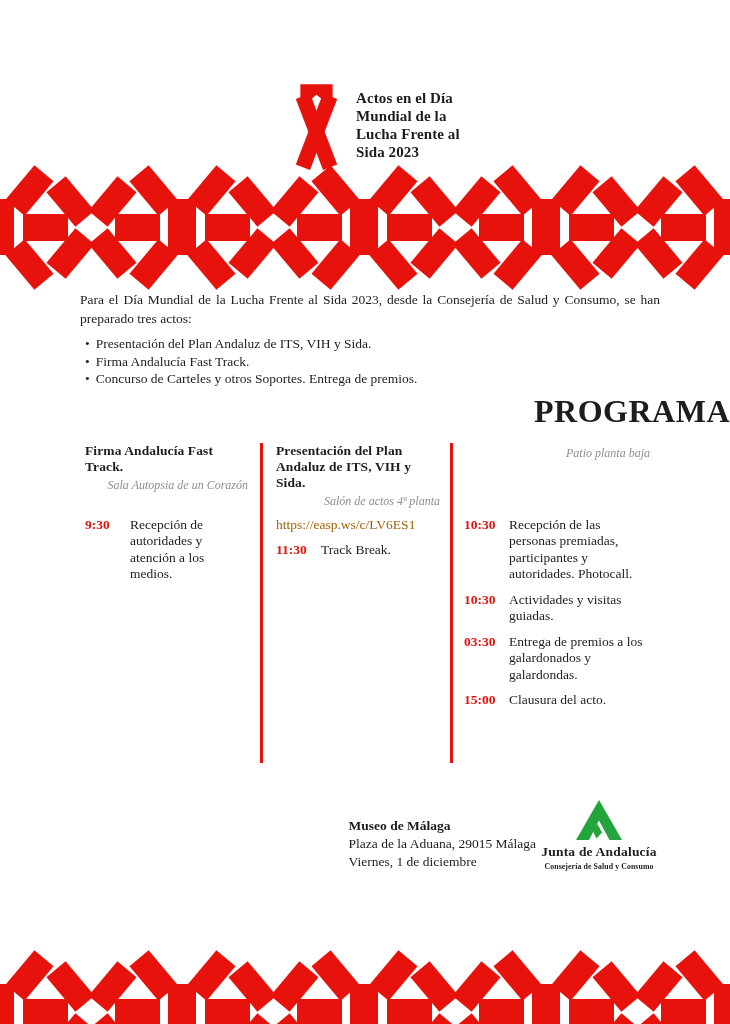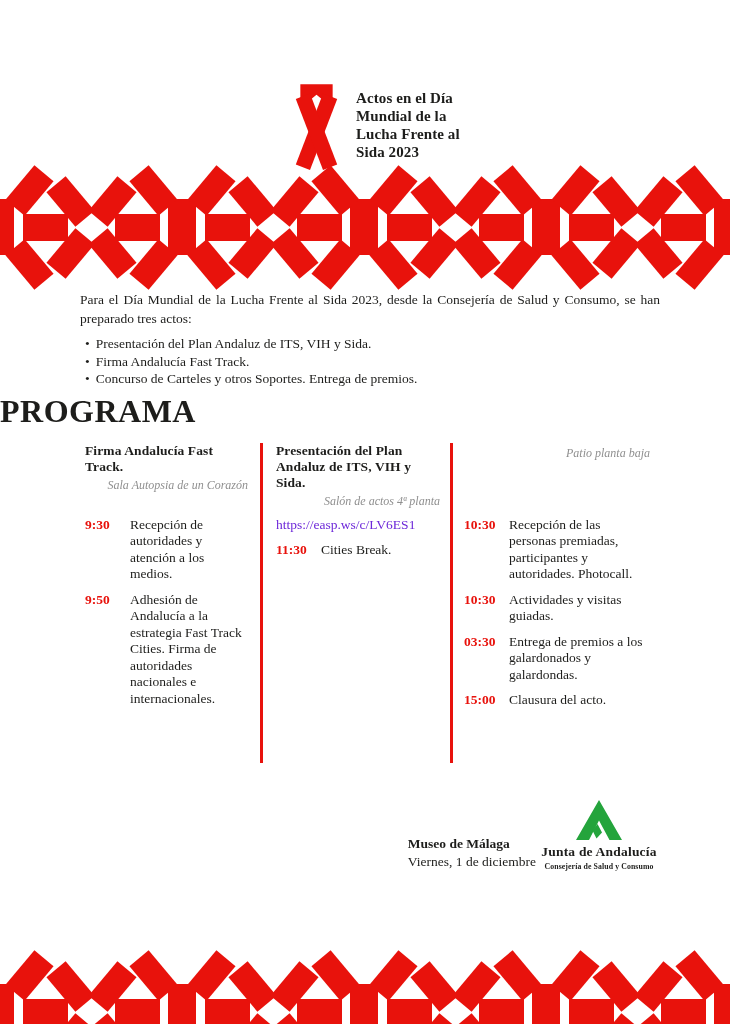--- a/index.html
+++ b/index.html
@@ -23,37 +23,37 @@
   .band-bottom { position:absolute; left:0; bottom:0; height:70px; }
   .bp { position:absolute; }
   
   .intro { margin:8px 70px 0 80px; font-size:13.5px; line-height:18.5px; }
   .intro p { text-align:justify; }
   .intro ul { margin:7px 0 5px 2px; list-style:none; }
   .intro li { line-height:17.5px; padding-left:14px; text-indent:-11px; }
   .intro li::before { content:"•"; margin-right:6px; }
   
   .programa {
-    margin-top:5px; text-align:left;
+    margin-top:5px; text-align:right;
     font-size:32px; font-weight:bold; letter-spacing:.5px; line-height:36px;
   }
   
   .program { display:flex; margin:14px 65px 0 85px; }
   .pcol { display:flex; flex-direction:column; }
   .pcol-1 { width:175px; padding-right:12px; }
   .pcol-2 { width:187px; padding:0 10px 0 13px; }
   .pcol-3 { width:197px; padding-left:11px; }
   .vdivider { width:3px; height:320px; background:#e8120c; flex:0 0 auto; }
   .col-head { height:74px; }
   .col-title { font-size:13.5px; font-weight:bold; line-height:16px; letter-spacing:.1px; }
   .col-sub { font-size:12px; font-style:italic; color:#8f8f8f; text-align:right; margin-top:3px; }
   .sched-item { display:flex; margin-bottom:9px; font-size:13.5px; line-height:16.5px; }
   .sched-time { flex:0 0 45px; font-weight:bold; color:#e8120c; }
   .sched-text { flex:1; }
-  .sched-link { display:block; color:#6d28d9; overflow-wrap:anywhere; cursor:pointer; }
+  .sched-link { display:block; color:#a16207; overflow-wrap:anywhere; cursor:pointer; }
   
   .footer { display:flex; justify-content:flex-end; align-items:flex-end; margin:36px 68px 0 80px; }
   .venue { font-size:13.5px; line-height:18px; }
   .venue-name { font-weight:bold; }
   .logo { text-align:center; width:126px; }
   .logo svg { display:block; margin:0 auto 3px auto; }
   .logo-title { font-size:13.5px; font-weight:bold; letter-spacing:.2px; }
   .logo-sub { font-size:7.8px; font-weight:bold; margin-top:2px; letter-spacing:.1px; }
 </style>
 </head>
@@ -138,41 +138,37 @@
 
     <div class="pcol pcol-1">
       <div class="col-head">
         <div class="col-title">Firma Andalucía Fast Track.</div>
         <div class="col-sub">Sala Autopsia  de un Corazón</div>
       </div>
       <div class="sched-item">
         <span class="sched-time">9:30</span>
         <span class="sched-text">Recepción de autoridades y atención a los medios.</span>
       </div>
-      <div class="sched-item">
-        <span class="sched-time">9:50</span>
-        <span class="sched-text">Adhesión de Andalucía a la estrategia Fast Track Cities. Firma de autoridades nacionales e internacionales.</span>
-      </div>
     </div>
 
     <div class="vdivider"></div>
 
     <div class="pcol pcol-2">
       <div class="col-head">
         <div class="col-title">Presentación del Plan Andaluz de ITS, VIH y Sida.</div>
         <div class="col-sub">Salón de actos 4ª planta</div>
       </div>
       <div class="sched-item">
         <span class="sched-text">
           <span class="sched-link">https://easp.ws/c/LV6ES1</span>
         </span>
       </div>
       <div class="sched-item">
         <span class="sched-time">11:30</span>
-        <span class="sched-text">Cities Break.</span>
+        <span class="sched-text">Track Break.</span>
       </div>
     </div>
 
     <div class="vdivider"></div>
 
     <div class="pcol pcol-3">
       <div class="col-head">
         <div class="col-sub">Patio planta baja</div>
       </div>
       <div class="sched-item">
@@ -190,20 +186,21 @@
       <div class="sched-item">
         <span class="sched-time">15:00</span>
         <span class="sched-text">Clausura del acto.</span>
       </div>
     </div>
   </div>
 
   <div class="footer">
     <div class="venue">
       <div class="venue-name">Museo de Málaga</div>
+      <div>Plaza de la Aduana, 29015 Málaga</div>
       <div>Viernes, 1 de diciembre</div>
     </div>
     <div class="logo">
       <svg width="46" height="42" viewBox="0 0 46 40" aria-hidden="true">
         <g fill="#24a43c">
           <path d="M23,0 L46,40 L33.5,40 L23,20.5 L13,40 L0,40 Z"></path>
           <path d="M23,26 L27.5,34.5 L22,40 L18,32 Z" fill="#ffffff"></path>
           <path d="M21.5,24 L26,32.5 L20.5,38.5 L16.5,30.5 Z"></path>
         </g>
       </svg>

